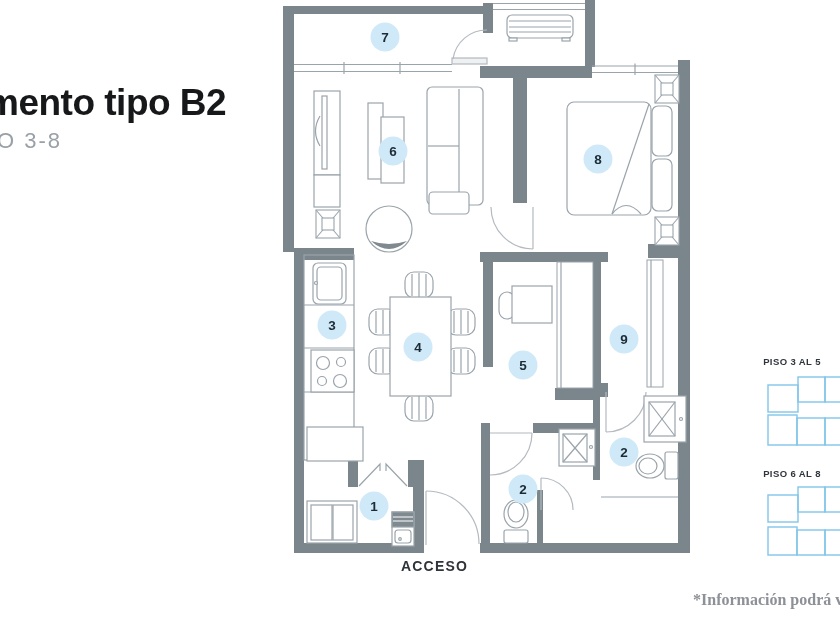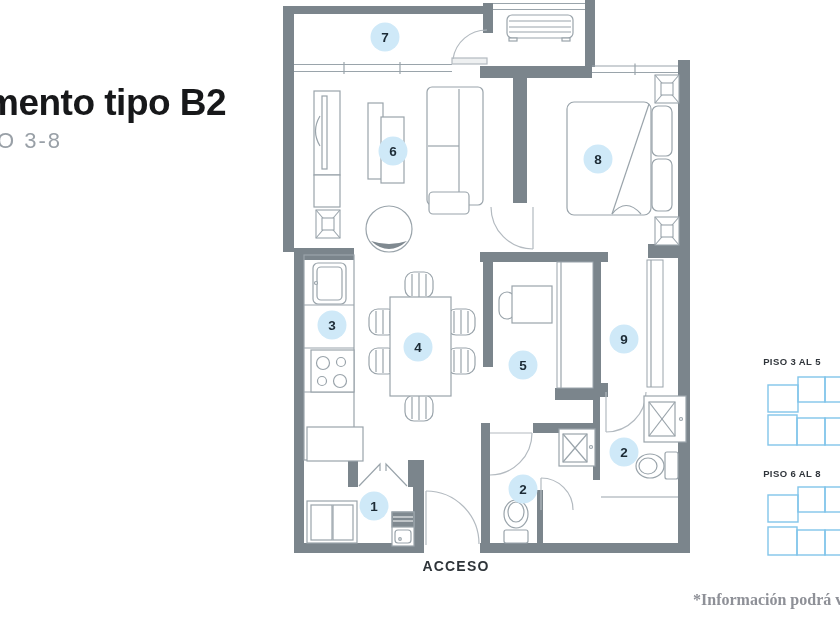--- a/index.html
+++ b/index.html
@@ -10,21 +10,21 @@
   #plan{position:absolute;left:0;top:0;}
   .title{
     position:absolute;left:-14px;top:82px;font-size:37px;font-weight:bold;
     color:var(--title,#17181a);letter-spacing:-0.5px;white-space:nowrap;
   }
   .subtitle{
     position:absolute;left:-3px;top:128px;font-size:22px;
     color:var(--subtitle,#99a0a7);letter-spacing:2px;white-space:nowrap;
   }
   .acceso{
-    position:absolute;left:401px;top:558px;width:110px;text-align:center;
+    position:absolute;left:401px;top:558px;width:110px;
     font-size:14px;font-weight:bold;letter-spacing:1.2px;color:var(--acceso,#2e3439);
   }
   .key-label{
     position:absolute;width:110px;text-align:center;font-size:9.5px;font-weight:bold;
     letter-spacing:.4px;color:#30353b;
   }
   .key-a{left:737px;top:356px;}
   .key-b{left:737px;top:468px;}
   .footnote{
     position:absolute;left:693px;top:591px;font-family:"Liberation Serif",serif;

